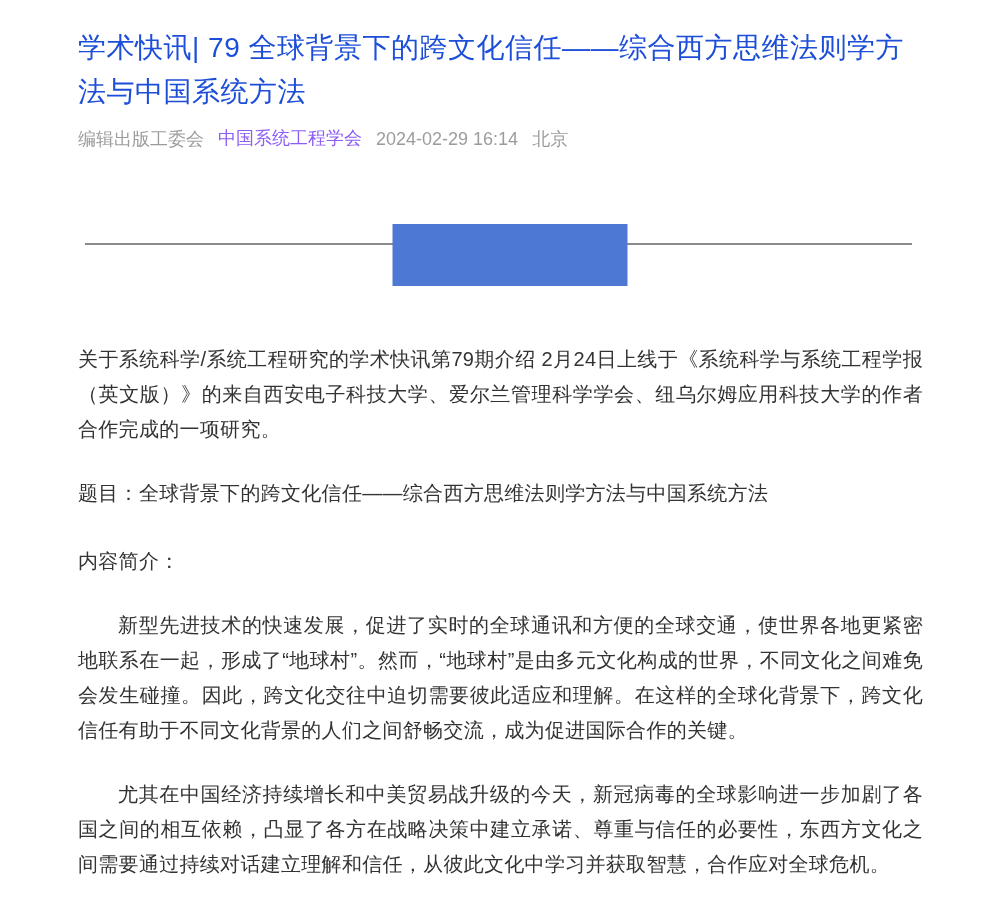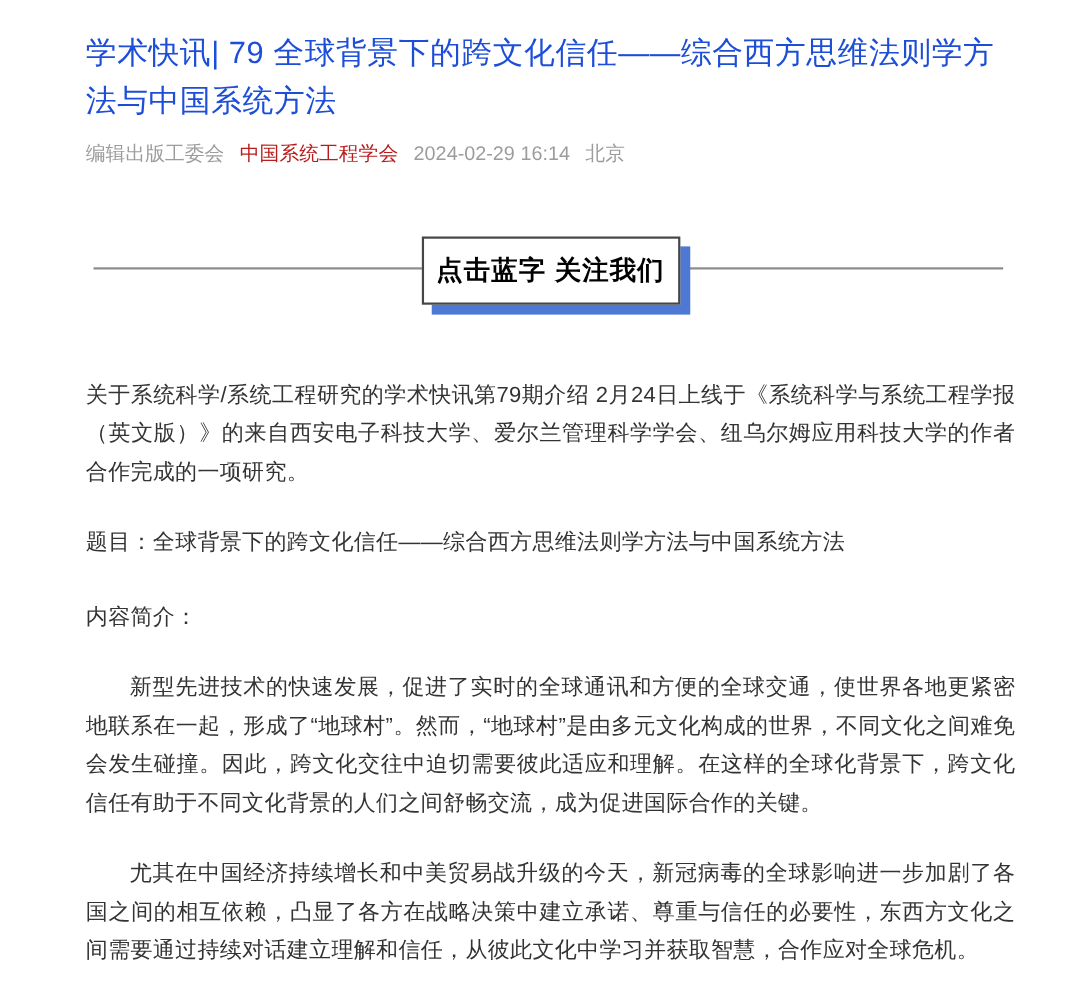--- a/index.html
+++ b/index.html
@@ -25,23 +25,24 @@
   .meta {
     display: flex;
     align-items: center;
     gap: 14px;
     font-size: 18px;
     line-height: 24px;
     color: #9c9c9c;
     white-space: nowrap;
   }
   .meta .account {
-    color: #b91c1c;
+    color: #8b5cf6;
     text-decoration: none;
     cursor: pointer;
+    font-family: Liberation Mono, monospace;
   }
   .banner {
     position: relative;
     height: 71px;
     margin-top: 64px;
     margin-bottom: 56px;
   }
   .banner-line {
     position: absolute;
     top: 28px;
@@ -102,21 +103,20 @@
   <div class="meta">
     <span>编辑出版工委会</span>
     <a class="account">中国系统工程学会</a>
     <span>2024-02-29 16:14</span>
     <span>北京</span>
   </div>
 
   <div class="banner">
     <div class="banner-line"></div>
     <div class="banner-shadow"></div>
-    <div class="banner-btn">点击蓝字 关注我们</div>
   </div>
 
   <p class="para">关于系统科学/系统工程研究的学术快讯第79期介绍 2月24日上线于《系统科学与系统工程学报（英文版）》的来自西安电子科技大学、爱尔兰管理科学学会、纽乌尔姆应用科技大学的作者合作完成的一项研究。</p>
 
   <p class="para"><span class="b">题目：</span><span>全球背景下的跨文化信任——综合西方思维法则学方法与中国系统方法</span></p>
 
   <div class="spacer-sm"></div>
 
   <p class="para b">内容简介：</p>
 

